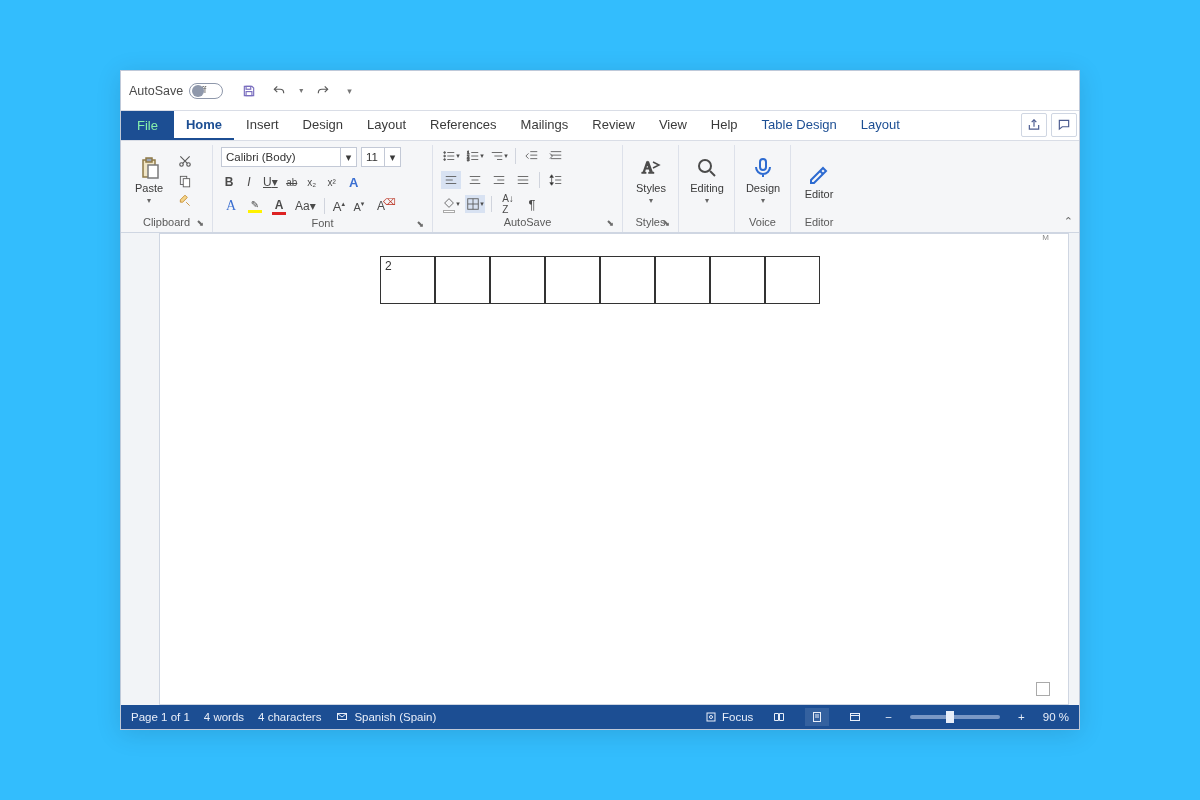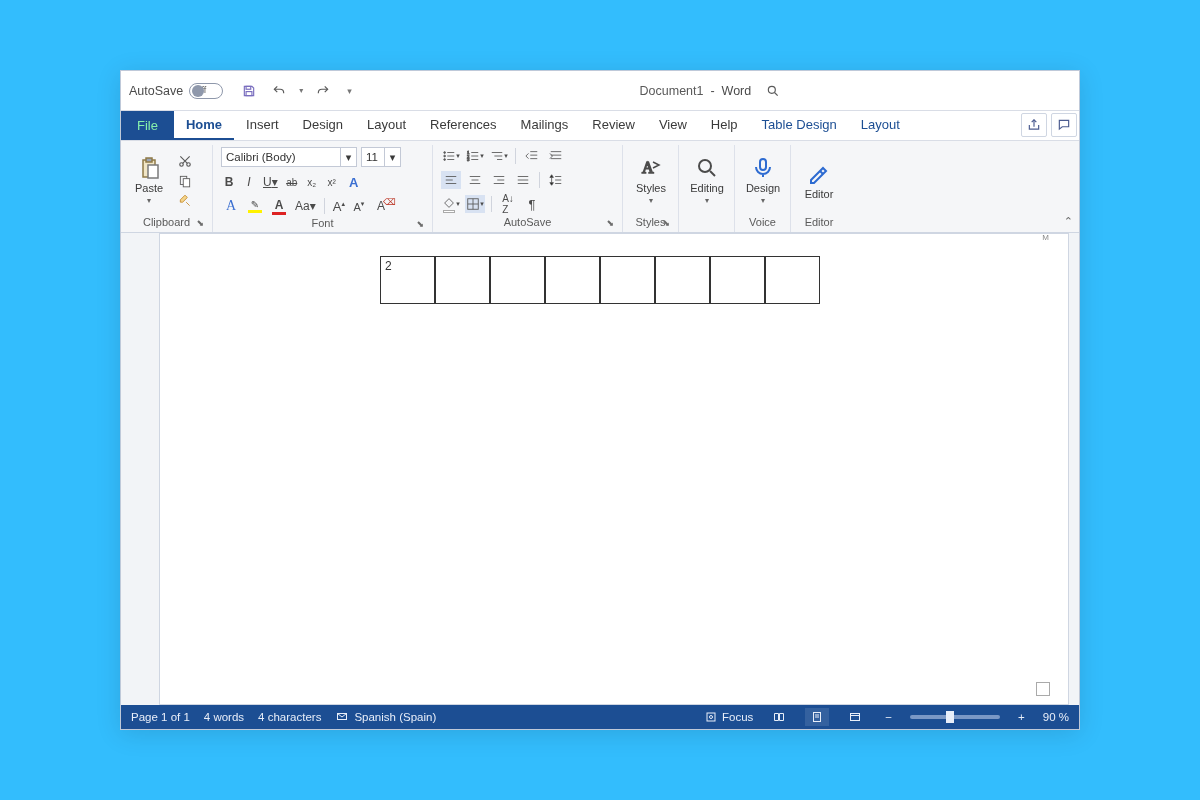--- a/index.html
+++ b/index.html
@@ -96,29 +96,20 @@
         <span style="font-size:8px;color:#777">▾</span>
         <span class="smbtn">
             <svg viewBox="0 0 24 24" fill="none" stroke="#5a5a5a" stroke-width="2">
               <path d="M15 14l5-5-5-5"></path>
               <path d="M20 9H10a6 6 0 00-6 6v1"></path>
             </svg>
           </span>
         <span style="font-size:9px;color:#777;margin-left:4px">▾</span>
       </div>
     </div>
-    <div class="center">
-      <span><span class="docname">Document1</span> &nbsp;-&nbsp; <span>Word</span></span>
-      <span class="smbtn">
-          <svg viewBox="0 0 24 24" fill="none" stroke="#5a5a5a" stroke-width="2">
-            <circle cx="10" cy="10" r="6"></circle>
-            <path d="M20 20l-5-5"></path>
-          </svg>
-        </span>
-    </div>
   </div>
 
   <div class="tabs">
     <div class="file-tab">File</div>
     <div class="rtab active">Home</div>
     <div class="rtab">Insert</div>
     <div class="rtab">Design</div>
     <div class="rtab">Layout</div>
     <div class="rtab">References</div>
     <div class="rtab">Mailings</div>

